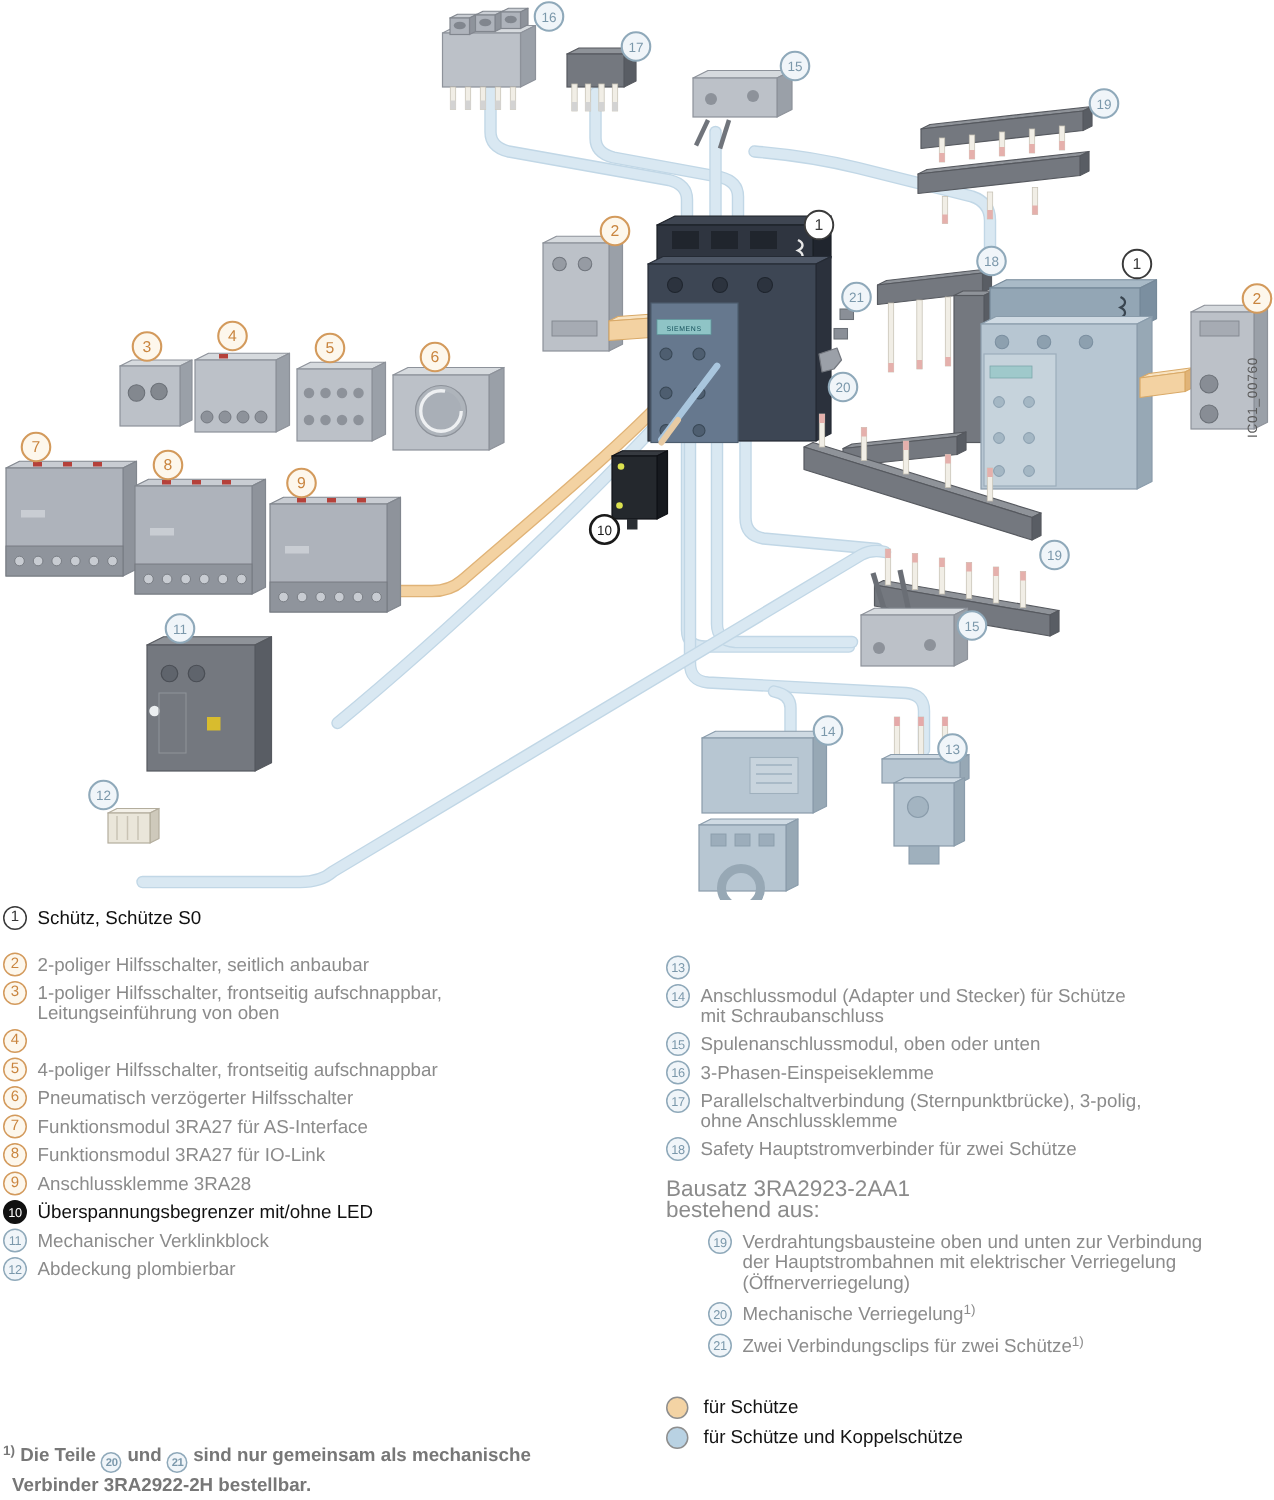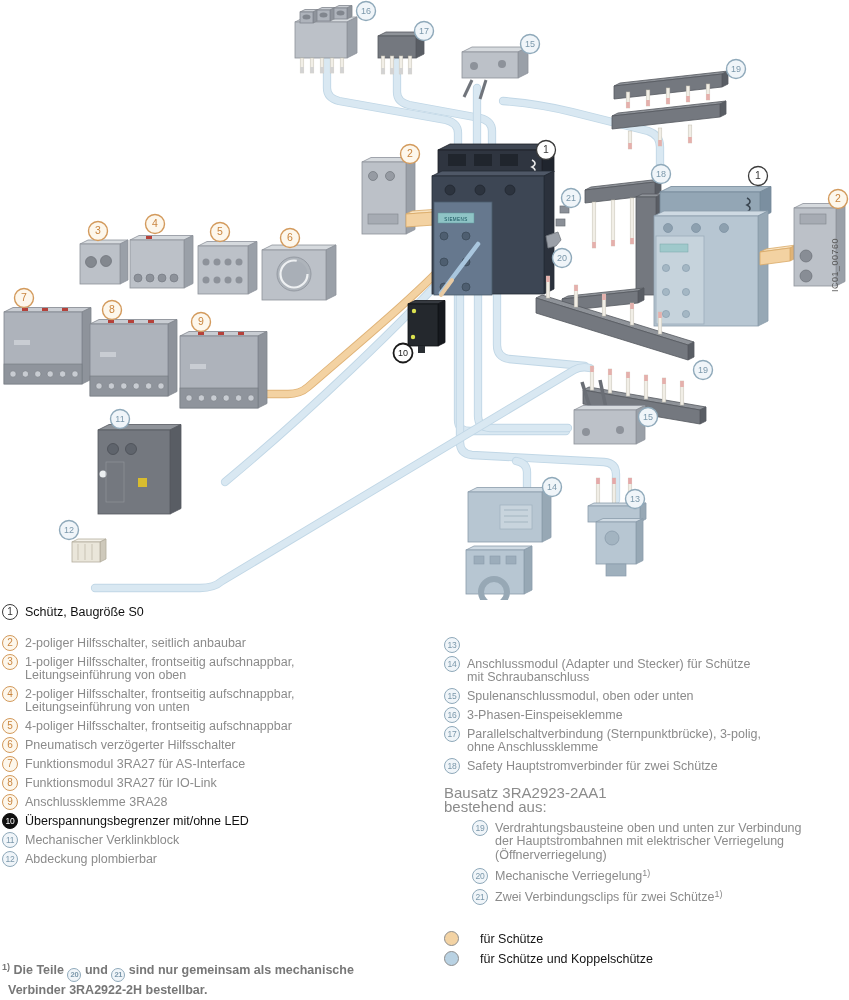--- a/index.html
+++ b/index.html
@@ -20,21 +20,21 @@
   .num.blue{border:1.4px solid #8fa9ba;color:#7b98ab;background:#f0f5f9;}
   .num.black{border:1.5px solid #3a3a3a;color:#333;background:#fff;}
   .num.filled{background:#111;color:#fff;border:1.5px solid #111;}
   .gap1{height:12px;}
   .bausatz-title,.bausatz-sub{font-size:15px;line-height:14px;color:#8b8b8b;}
   .bausatz-title{margin-top:12px;}
   #bausatz-items{margin-left:28px;margin-top:6px;}
   #bausatz-items .item{margin-bottom:5px;}
   sup.s1{font-size:9px;line-height:0;vertical-align:4px;}
   #color-key{left:444px;top:931px;}
-  .ck-row{display:flex;align-items:center;gap:21px;margin-bottom:5px;}
+  .ck-row{display:flex;align-items:flex-start;gap:10px;margin-bottom:5px;}
   .ck-dot{width:15px;height:15px;border-radius:50%;border:1px solid #8e8e8e;box-sizing:border-box;}
   .ck-label{font-size:12.5px;color:#141414;}
   #footnote{left:2px;top:962px;font-size:12.5px;color:#777;line-height:16px;font-weight:bold;}
   #footnote .num{width:14px;height:14px;flex:0 0 14px;font-size:7.5px;display:inline-flex;
                  vertical-align:-3px;}
   #footnote .l2{margin-left:6px;}
 </style>
 </head>
 <body>
 
@@ -518,43 +518,39 @@
           <circle cx="635" cy="499" r="9.5" fill="#f0f5f9" stroke="#8fa9ba" stroke-width="1.4"></circle>
           <text x="635" y="502.4" text-anchor="middle" font-size="9" fill="#7b98ab" font-family="Liberation Sans, sans-serif">13</text>
         </g>
       </g>
       <text transform="rotate(-90 838 292)" x="838" y="292" font-size="9" fill="#5a5a5a" letter-spacing="0.5" font-family="Liberation Sans, sans-serif">IC01_00760</text>
     </svg>
   <div id="legend-left" class="col">
       <div class="item em">
         <span class="num black">1</span>
         <div class="txt">
-          <div>Schütz, Baugröße S0</div>
+          <div>Schütz, Schütze S0</div>
         </div>
       </div>
       <div class="gap1"></div>
       <div class="item">
         <span class="num orange">2</span>
         <div class="txt">
           <div>2-poliger Hilfsschalter, seitlich anbaubar</div>
         </div>
       </div>
       <div class="item">
         <span class="num orange">3</span>
         <div class="txt">
           <div>1-poliger Hilfsschalter, frontseitig aufschnappbar,</div>
           <div>Leitungseinführung von oben</div>
         </div>
       </div>
       <div class="item">
         <span class="num orange">4</span>
-        <div class="txt">
-          <div>2-poliger Hilfsschalter, frontseitig aufschnappbar,</div>
-          <div>Leitungseinführung von unten</div>
-        </div>
       </div>
       <div class="item">
         <span class="num orange">5</span>
         <div class="txt">
           <div>4-poliger Hilfsschalter, frontseitig aufschnappbar</div>
         </div>
       </div>
       <div class="item">
         <span class="num orange">6</span>
         <div class="txt">

